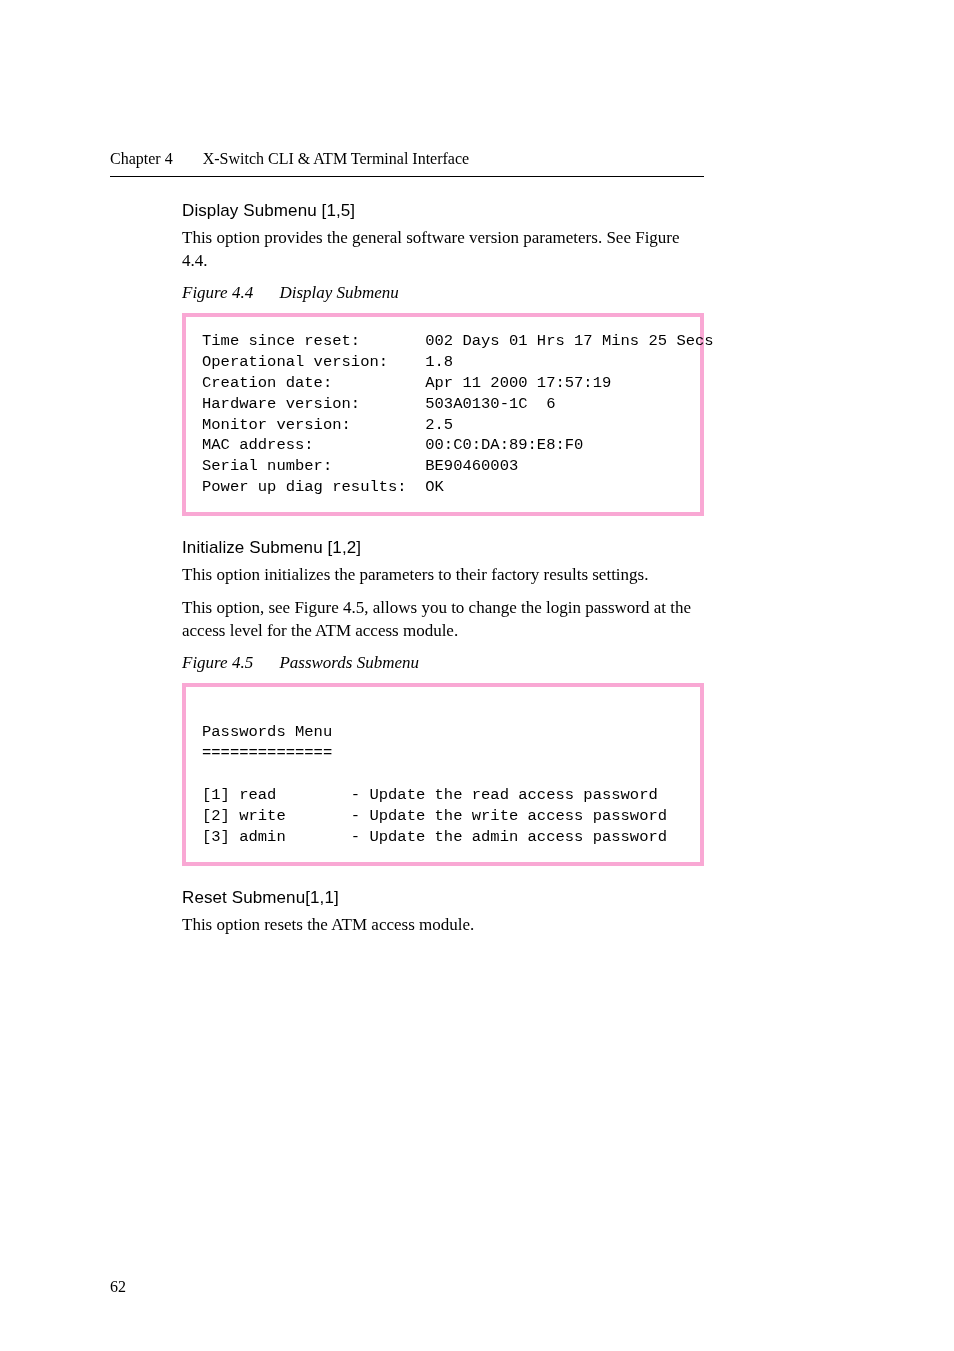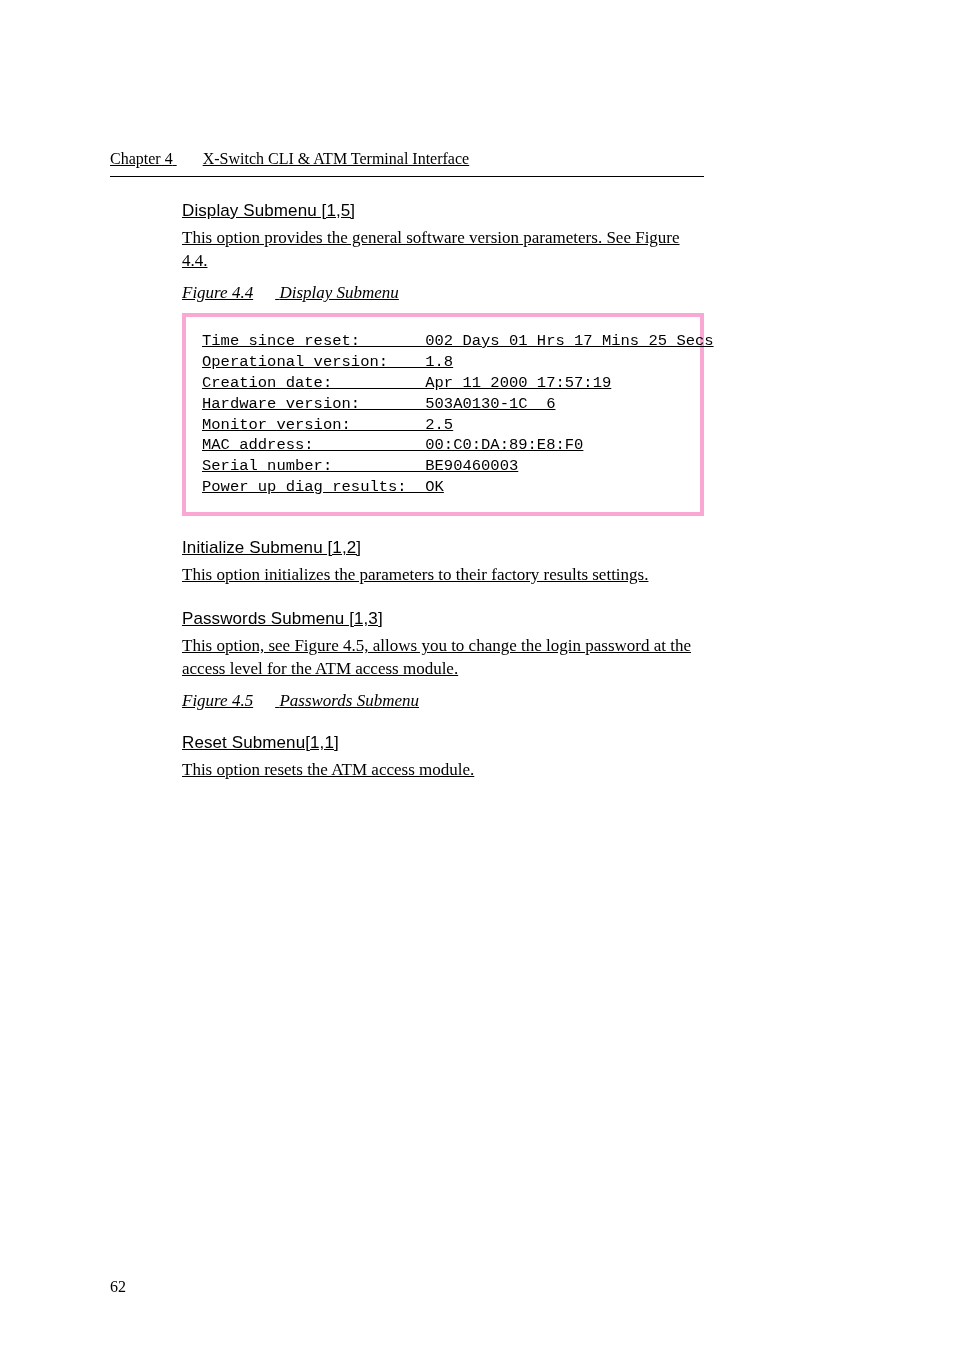--- a/index.html
+++ b/index.html
@@ -9,21 +9,20 @@
     background: #ffffff;
     font-family: "Palatino Linotype", "Book Antiqua", Palatino, Georgia, serif;
     color: #000;
   }
   .page {
     width: 814px;
     height: 1351px;
     box-sizing: border-box;
     padding: 150px 110px 80px 110px;
     position: relative;
-    text-decoration: underline;
   }
   .running-head {
     font-family: "Palatino Linotype", "Book Antiqua", Palatino, Georgia, serif;
     font-size: 16px;
     margin-bottom: 8px;
   }
   .running-head .chap { display: inline; }
   .running-head .title { margin-left: 26px; display: inline; }
   .head-rule {
     border: none;
@@ -98,26 +97,32 @@
 Creation date:          Apr 11 2000 17:57:19
 Hardware version:       503A0130-1C  6
 Monitor version:        2.5
 MAC address:            00:C0:DA:89:E8:F0
 Serial number:          BE90460003
 Power up diag results:  OK</div>
 
     <div class="subhead">Initialize Submenu [1,2]</div>
     <p class="body-text">This option initializes the parameters to their factory results settings.</p>
 
-    <div class="subhead">Passwords Submenu [1,3]</div>
     <p class="body-text">This option, see Figure 4.5, allows you to change the login password at the access level for the ATM access module.</p>
     <p class="fig-caption">
       <span class="lbl">Figure 4.5</span>
       <span>Passwords Submenu</span>
     </p>
+    <div class="code-box">
+Passwords Menu
+==============
+
+[1] read        - Update the read access password
+[2] write       - Update the write access password
+[3] admin       - Update the admin access password</div>
 
     <div class="subhead">Reset Submenu[1,1]</div>
     <p class="body-text">This option resets the ATM access module.</p>
 
   </div>
 
   <div class="footer">
     <span>62</span>
   </div>
 

